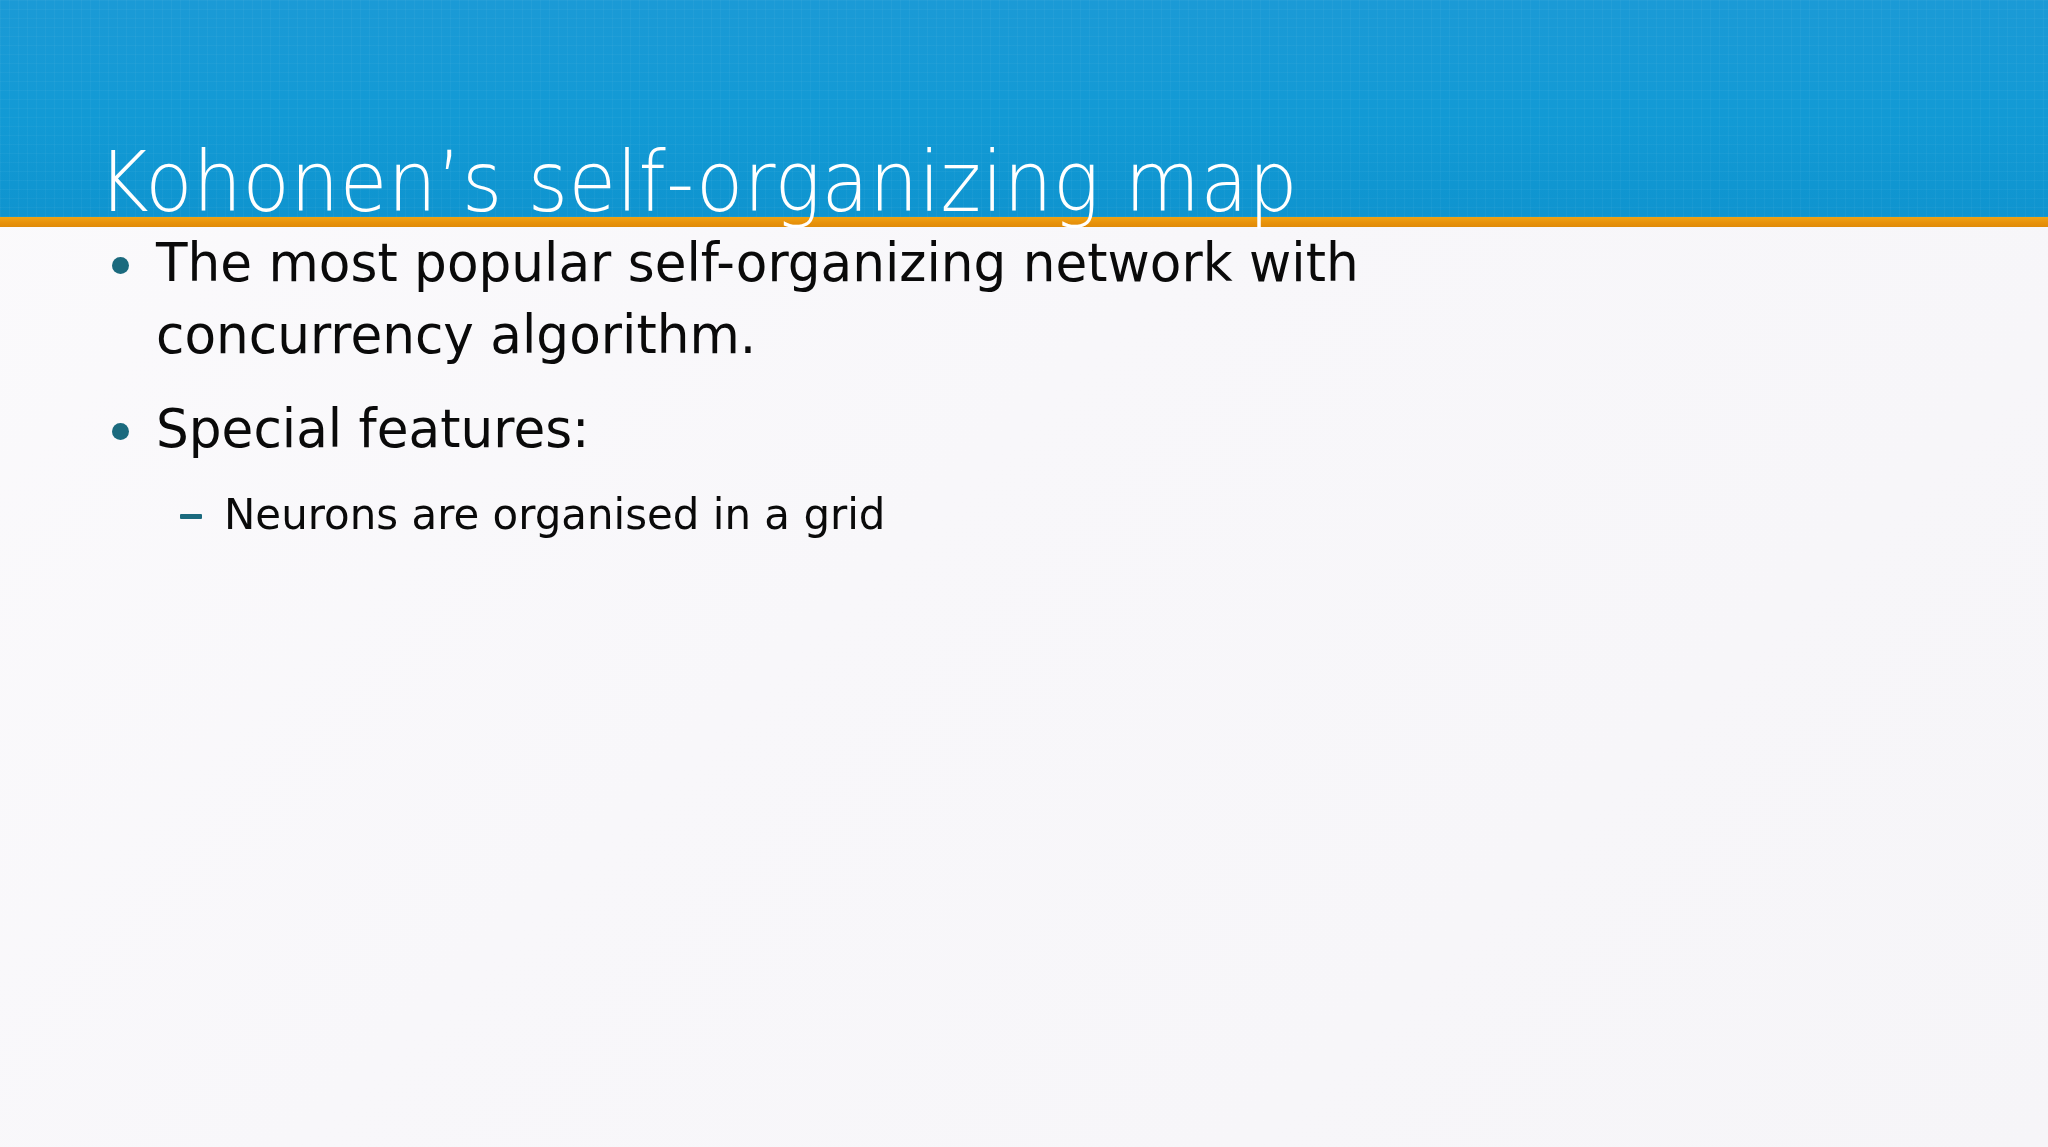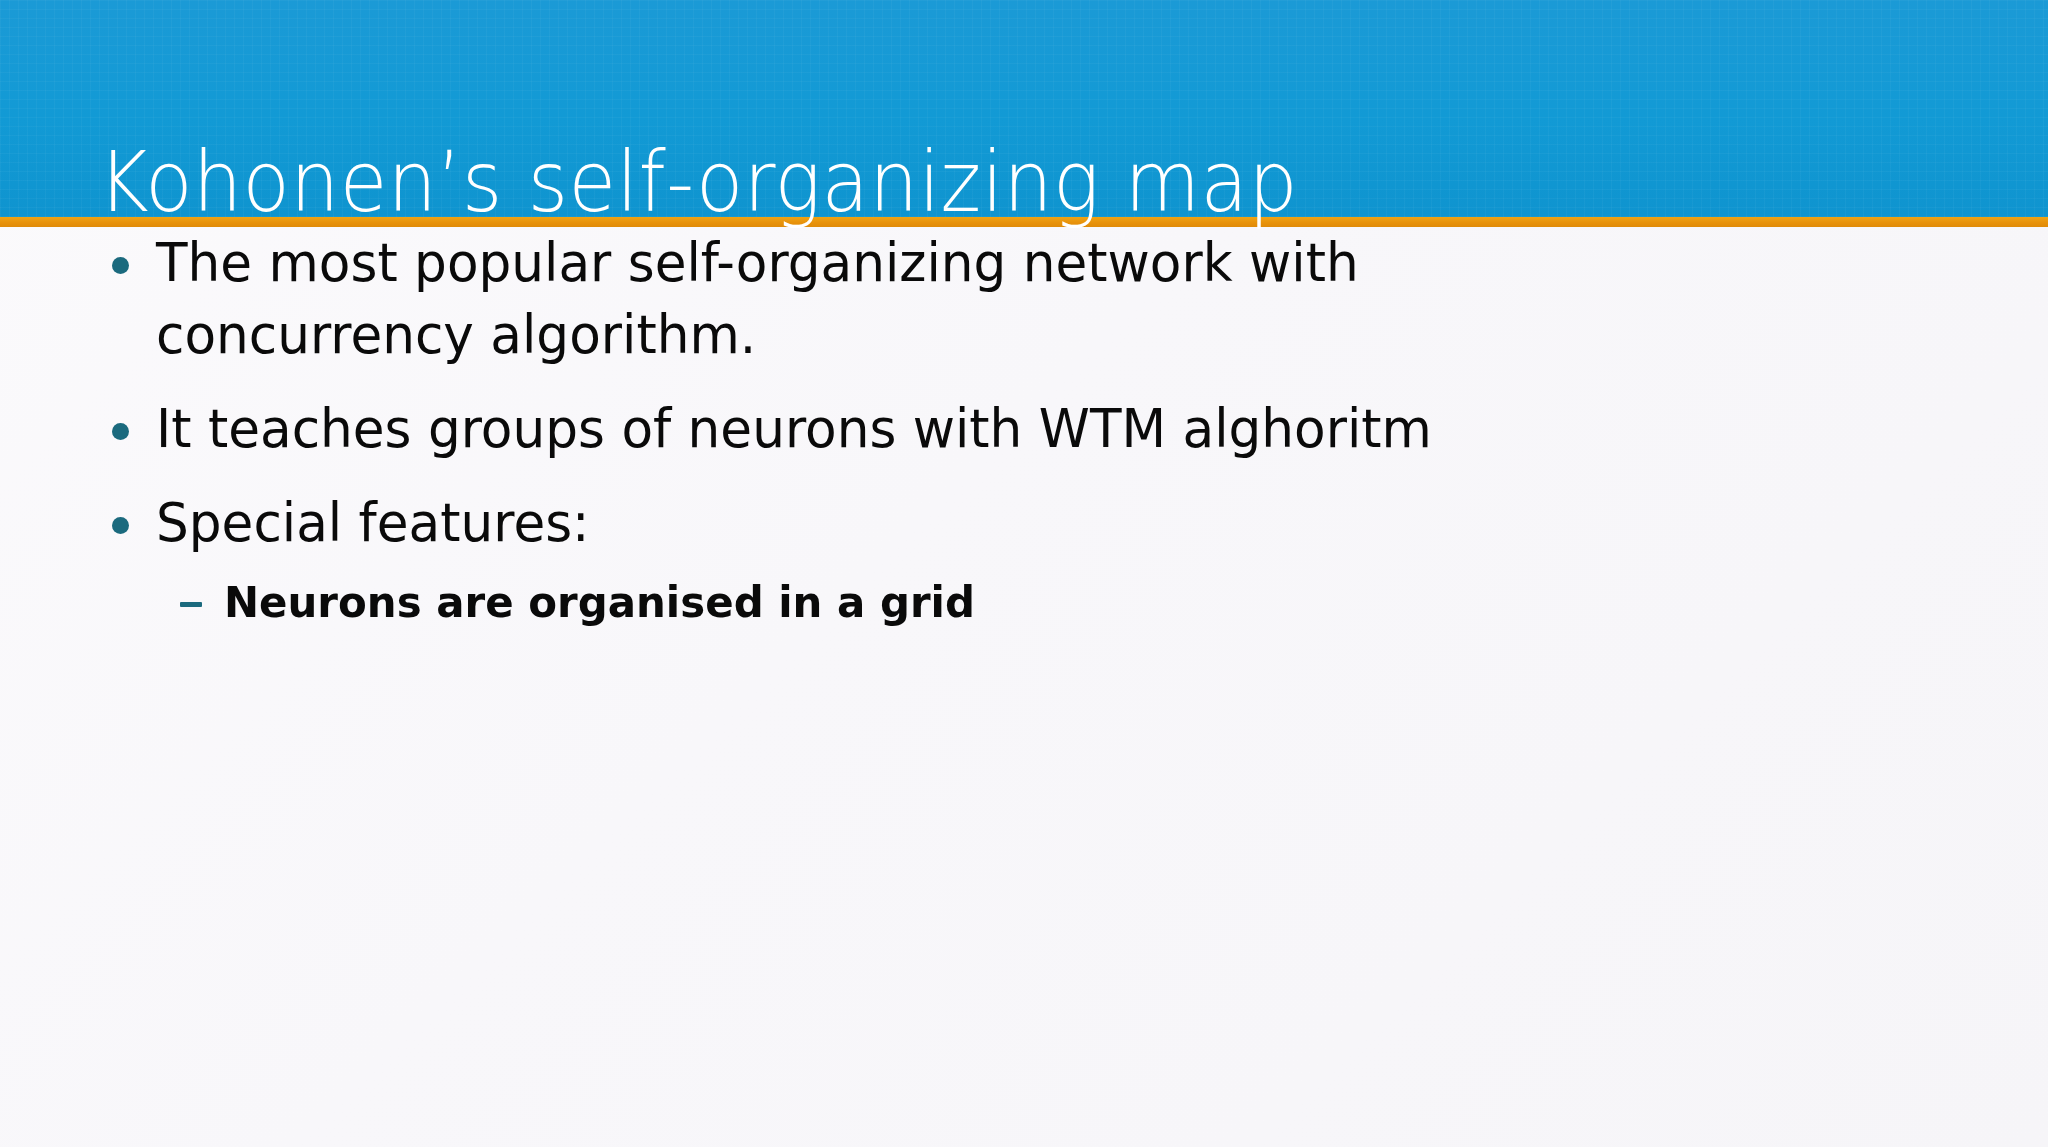--- a/index.html
+++ b/index.html
@@ -112,26 +112,26 @@
 
   .sub-list {
     list-style: none;
     margin: 10px 0 0 0;
     padding: 0;
   }
 
   .sub-item {
     position: relative;
     padding-left: 68px;
-    margin: 12px 0 8px 0;
+    margin: 18px 0 8px 0;
     color: #0a0a0a;
     font-family: "DejaVu Sans", sans-serif;
     font-size: 43px;
     line-height: 62px;
-    font-weight: 700;
+    font-weight: 400;
   }
 
   .sub-item .marker-dash {
     position: absolute;
     left: 24px;
     top: 31px;
     width: 22px;
     height: 5px;
     background: #1b6a7e;
     border-radius: 1px;
@@ -159,24 +159,20 @@
   <h1 class="slide-title">Kohonen’s self-organizing map</h1>
 
   <div class="body-area">
     <ul class="bullet-list">
 
       <li class="bullet-item first">
         <span class="marker-dot"></span>
         <span class="bullet-text">The most popular self-organizing network with concurrency algorithm.</span>
       </li>
 
-      <li class="bullet-item second">
-        <span class="marker-dot"></span>
-        <span class="bullet-text">It teaches groups of neurons with WTM alghoritm</span>
-      </li>
 
       <li class="bullet-item third">
         <span class="marker-dot"></span>
         <span class="bullet-text">Special features:</span>
 
         <ul class="sub-list">
           <li class="sub-item">
             <span class="marker-dash"></span>
             <span class="sub-text">Neurons are organised in a grid</span>
           </li>

